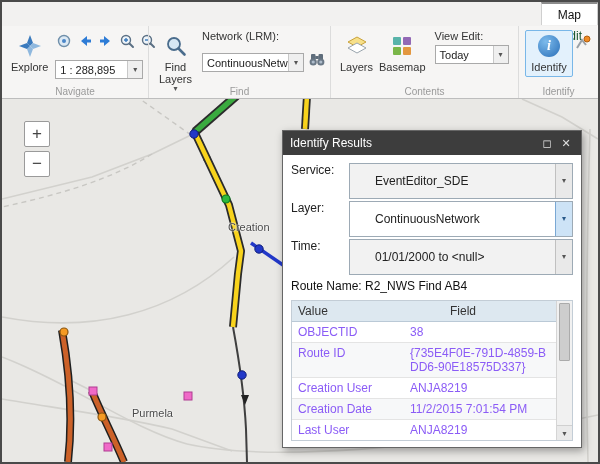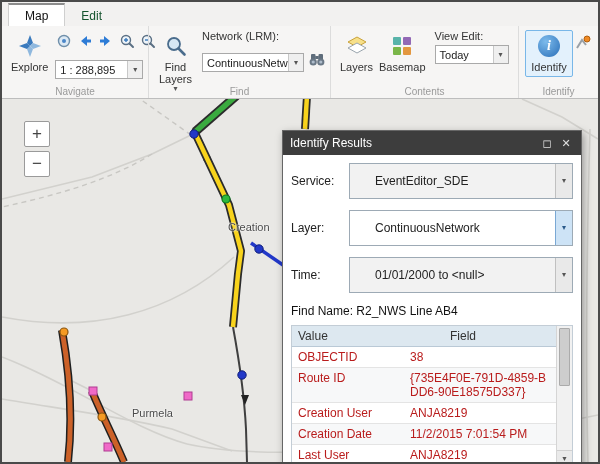--- a/index.html
+++ b/index.html
@@ -1,20 +1,20 @@
 <!DOCTYPE html>
 <html><head>
 <meta charset="utf-8">
 <style>
   * { margin:0; padding:0; box-sizing:border-box; }
   body { font-family:"Liberation Sans", sans-serif; background:#888; }
   .app { position:relative; width:600px; height:464px; border:2px solid #4a4a4a; background:#e9e8e5; overflow:hidden; }
 
   
-  .tabbar { height:24px; background:#f2f1f0; display:flex; align-items:flex-end; padding-left:6px; }
+  .tabbar { height:24px; background:#f2f1f0; display:flex; align-items:flex-end; padding-left:6px;flex-direction:column; }
   .tab { padding:4px 16px 3px; font-size:12px; color:#14532d; cursor:default; }
   .tab.active { background:#fff; border:1px solid #cfcfcf; border-bottom:none; border-top:2px solid #8c8c8c; color:#111; }
 
   
   .ribbon { height:73px; background:#f6f5f4; border-bottom:1px solid #bdbdbd; display:flex; }
   .group { position:relative; display:flex; align-items:flex-start; padding:4px 4px 14px 6px; }
   .group + .group { border-left:1px solid #dcdcdc; }
   .glabel { position:absolute; bottom:1px; left:0; right:0; text-align:center; font-size:10px; color:#9a9a9a; }
   .rbtn { display:flex; flex-direction:column; align-items:center; justify-content:flex-start; padding:3px 2px; border:1px solid transparent; border-radius:2px; }
   .rbtn .icn { width:24px; height:24px; display:flex; align-items:center; justify-content:center; }
@@ -36,37 +36,37 @@
   .zoomctl { position:absolute; left:22px; top:22px; display:flex; flex-direction:column; gap:4px; }
   .zbtn { width:26px; height:26px; background:#fff; border:1px solid #9a9a9a; font-size:17px; color:#444; display:flex; align-items:center; justify-content:center; border-radius:2px; }
   .maplabel { position:absolute; font-size:11px; color:#4a4a4a; text-shadow:0 0 2px #fff, 0 0 2px #fff; }
 
   
   .panel { position:absolute; left:280px; top:31px; width:300px; background:#fff; border:1px solid #666; box-shadow:2px 3px 8px rgba(0,0,0,.35); }
   .ptitle { height:24px; background:#3d3d3d; color:#fff; font-size:12px; display:flex; align-items:center; padding:0 7px; }
   .ptitle .ttext { flex:1; }
   .ticon { width:16px; text-align:center; font-size:11px; color:#e0e0e0; margin-left:3px; }
   .pbody { padding:8px 8px 6px; }
-  .prow { display:flex; align-items:center; margin-bottom:11px; }
+  .prow { display:flex; margin-bottom:2px; }
   .plabel { width:58px; font-size:12px; color:#222; }
   .pcombo { flex:1; height:36px; border:1px solid #9daab5; display:flex; align-items:center; background:#f2f2f2; font-size:12px; color:#222;padding-left:20px; }
   .pcombo .cval { flex:1; padding:0 5px; white-space:nowrap; overflow:hidden; }
   .pcombo .cdd { width:17px; height:100%; display:flex; align-items:center; justify-content:center; border-left:1px solid #c0c0c0; background:#e9e9e9; }
   .pcombo.enabled { background:#fff; }
   .pcombo.enabled .cdd { background:#cde3f6; border-left:1px solid #7aa8d4; }
   .pcombo.enabled .cdd .car { color:#2a5a8a; }
   .routename { font-size:12px; color:#111; margin:4px 0 7px; }
 
   .grid { border:1px solid #c3cdd6; display:flex; font-size:12px; }
   .gmain { flex:1; }
   .ghead { display:flex; background:#dde8f0; border-bottom:1px solid #bac9d6; color:#333; }
   .gc { padding:3px 6px; }
   .gf { width:112px; flex:none; }
   .gv { flex:1; word-break:break-all; }
-  .grow { display:flex; border-bottom:1px solid #e4e4e4; color:#b91c1c; background:#fff; }
+  .grow { display:flex; border-bottom:1px solid #e4e4e4; color:#8b5cf6; background:#fff; }
   .grow:nth-child(odd) { background:#f7f8f9; }
   .grow:last-child { border-bottom:none; }
   .scroll { width:16px; background:#f1f1f1; border-left:1px solid #d5d5d5; position:relative; }
   .thumb { position:absolute; left:2px; right:2px; top:2px; height:58px; background:#cdcdcd; border:1px solid #ababab; border-radius:1px; }
   .sarrow { position:absolute; left:0; right:0; bottom:0; height:15px; background:#eaeaea; border-top:1px solid #d0d0d0; display:flex; align-items:center; justify-content:center; font-size:7px; color:#555; }
 </style>
 </head>
 <body>
 
 <div class="app">
@@ -303,21 +303,21 @@
         </div>
         <div class="prow">
           <span class="plabel">Time:</span>
           <div class="pcombo">
             <span class="cval">01/01/2000 to &lt;null&gt;</span>
             <span class="cdd">
                 <span class="car">▾</span>
               </span>
           </div>
         </div>
-        <div class="routename">Find Name: R2_NWS Line AB4</div>
+        <div class="routename">Route Name: R2_NWS Find AB4</div>
 
         <div class="grid">
           <div class="gmain">
             <div class="ghead">
               <div class="gc gv">Value</div>
               <div class="gc gf">Field</div>
             </div>
             <div class="grow">
               <div class="gc gf">OBJECTID</div>
               <div class="gc gv">38</div>

